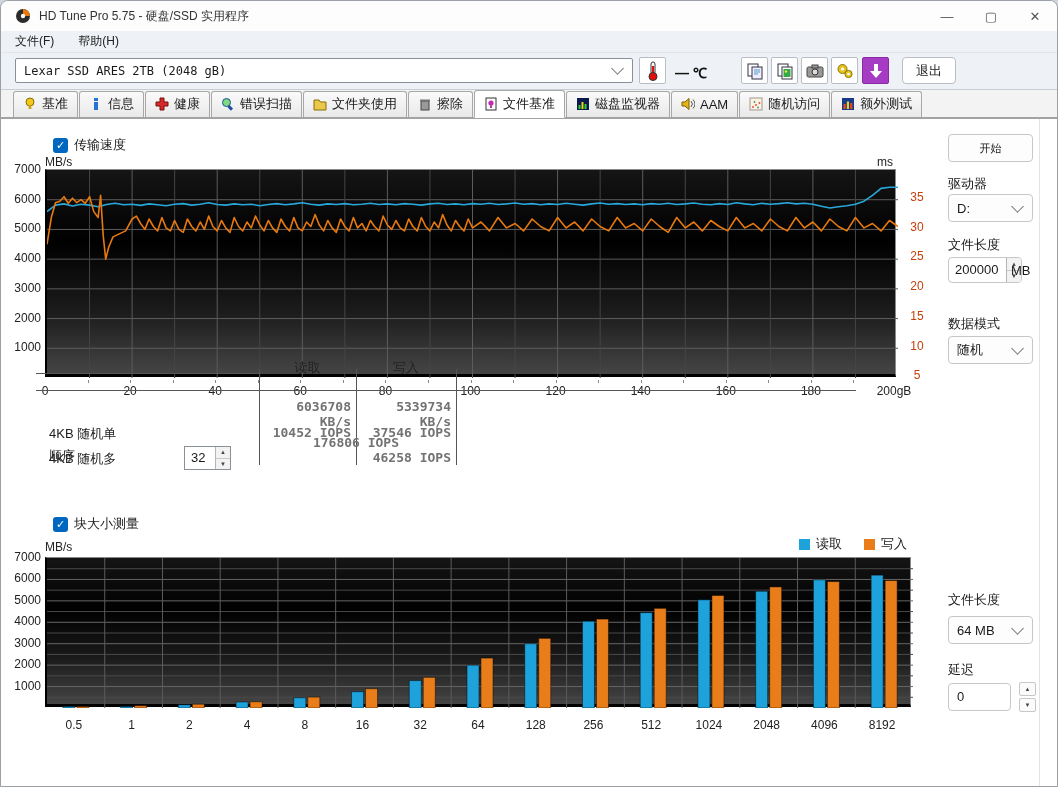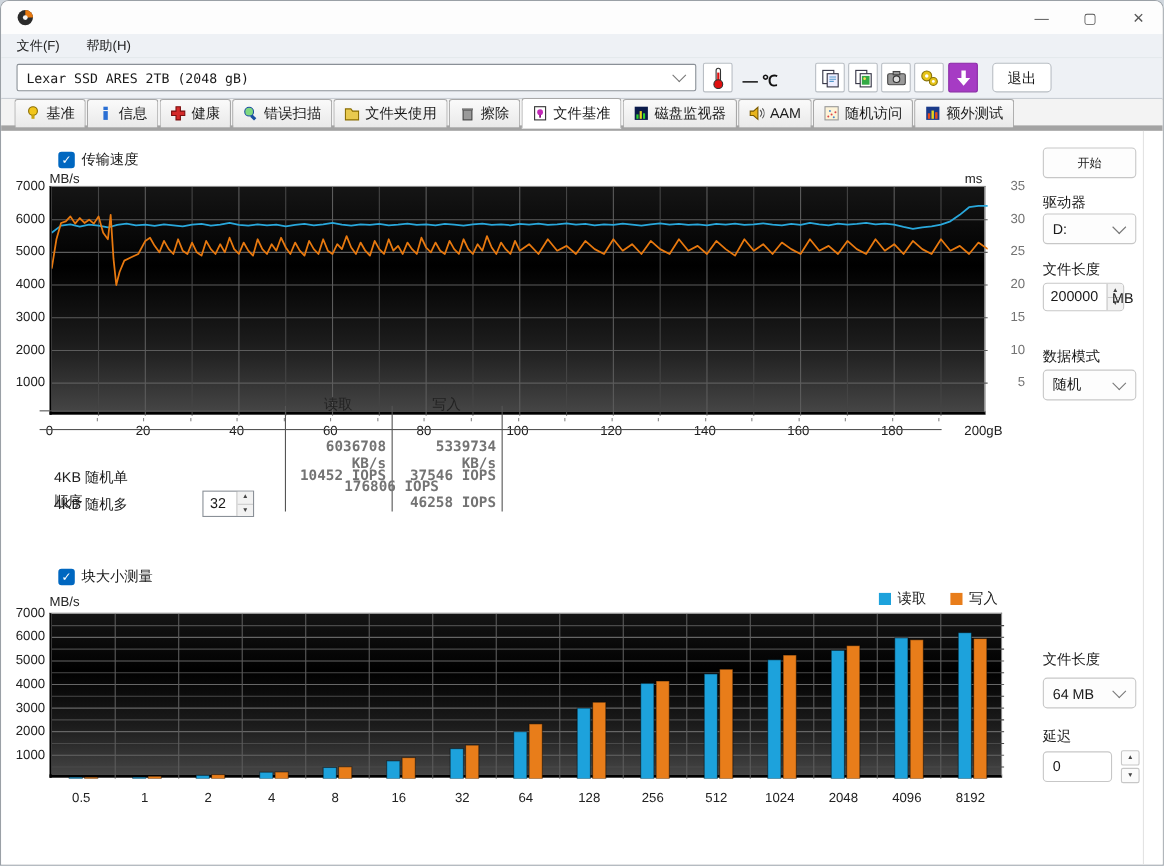--- a/index.html
+++ b/index.html
@@ -33,38 +33,38 @@
   .tool-btn { position:absolute; top:4px; width:27px; height:27px; background:#fff;
               border:1px solid #b9bec4; border-radius:2px; display:flex; align-items:center; justify-content:center; }
   .temp-text { position:absolute; left:674px; top:10px; font-size:14px; font-weight:bold; color:#111; }
   .purple-btn { background:#a63bc4; border-color:#8a2aa6; }
   .exit-btn { position:absolute; left:901px; top:4px; width:54px; height:27px; background:#fff;
               border:1px solid #b9bec4; border-radius:4px; display:flex; align-items:center; justify-content:center;
               font-size:13px; }
 
   
   .tabbar { position:absolute; left:0; top:90px; width:100%; height:28px; background:#f3f3f3;
-            display:flex; align-items:center; padding-left:12px; border-bottom:5px solid #a3a3a3; }
+            display:flex; align-items:flex-end; padding-left:12px; border-bottom:2px solid #a3a3a3; }
   .tab { display:flex; align-items:center; gap:5px; padding:4px 9px 5px 9px; margin-right:1px;
          border:1px solid #a8a8a8; border-bottom:none; border-radius:3px 3px 0 0;
          background:linear-gradient(#fafafa,#e9e9e9); font-size:13px; white-space:nowrap; height:26px; }
   .tab.active { background:#fff; height:28px; margin-bottom:-1px; border-bottom:1px solid #fff; }
   .tab .ticon { width:14px; height:14px; flex:none; }
 
   
   .content { position:absolute; left:0; top:118px; width:1058px; height:669px; background:#fff; }
   .vdivider { position:absolute; left:1038px; top:0; width:1px; height:669px; background:#e3e3e3; }
 
   .checkbox-row { position:absolute; display:flex; align-items:center; gap:6px; font-size:13px; }
   .cb { width:15px; height:15px; background:#0067c0; border-radius:3px; color:#fff; font-size:11px;
         display:flex; align-items:center; justify-content:center; }
 
   .axis-unit { position:absolute; font-size:12px; color:#222; }
   .ytick { position:absolute; width:34px; text-align:right; font-size:12px; color:#222; }
-  .y2tick { position:absolute; width:30px; text-align:right; font-size:12px; color:#737373; }
+  .y2tick { position:absolute; width:30px; text-align:center; font-size:12px; color:#c2410c;margin-top:28px; }
   .xtick { position:absolute; font-size:12px; color:#222; text-align:center; transform:translateX(-50%); }
 
   .chart-box { position:absolute; background:linear-gradient(180deg,#151515 0%,#000 35%,#1c1c1c 70%,#454545 100%);
                border-top:1px solid #8a8a8a; border-right:1px solid #8a8a8a;
                border-left:2px solid #000; border-bottom:3px solid #000; }
   .chart-box svg { position:absolute; left:0; top:0; }
 
   
   .rtable { position:absolute; left:0; top:254px; width:1038px; height:130px; }
   .tline { position:absolute; background:#555; }
@@ -105,20 +105,21 @@
 <body>
 
 <div class="app">
 
   <div class="titlebar">
     <svg class="title-icon" viewBox="0 0 16 16">
       <circle cx="8" cy="8" r="7" fill="#2b2b2b"></circle>
       <path d="M8 1 A7 7 0 0 1 15 8 L8 8 Z" fill="#e8790f"></path>
       <circle cx="8" cy="8" r="2.2" fill="#f5f5f5"></circle>
     </svg>
+    <span class="title-text">HD Tune Pro 5.75 - 硬盘/SSD 实用程序</span>
     <div class="win-controls">
       <div class="win-btn">—</div>
       <div class="win-btn">▢</div>
       <div class="win-btn">✕</div>
     </div>
   </div>
 
   <div class="menubar">
     <span class="menu-item">文件(F)</span>
     <span class="menu-item">帮助(H)</span>

